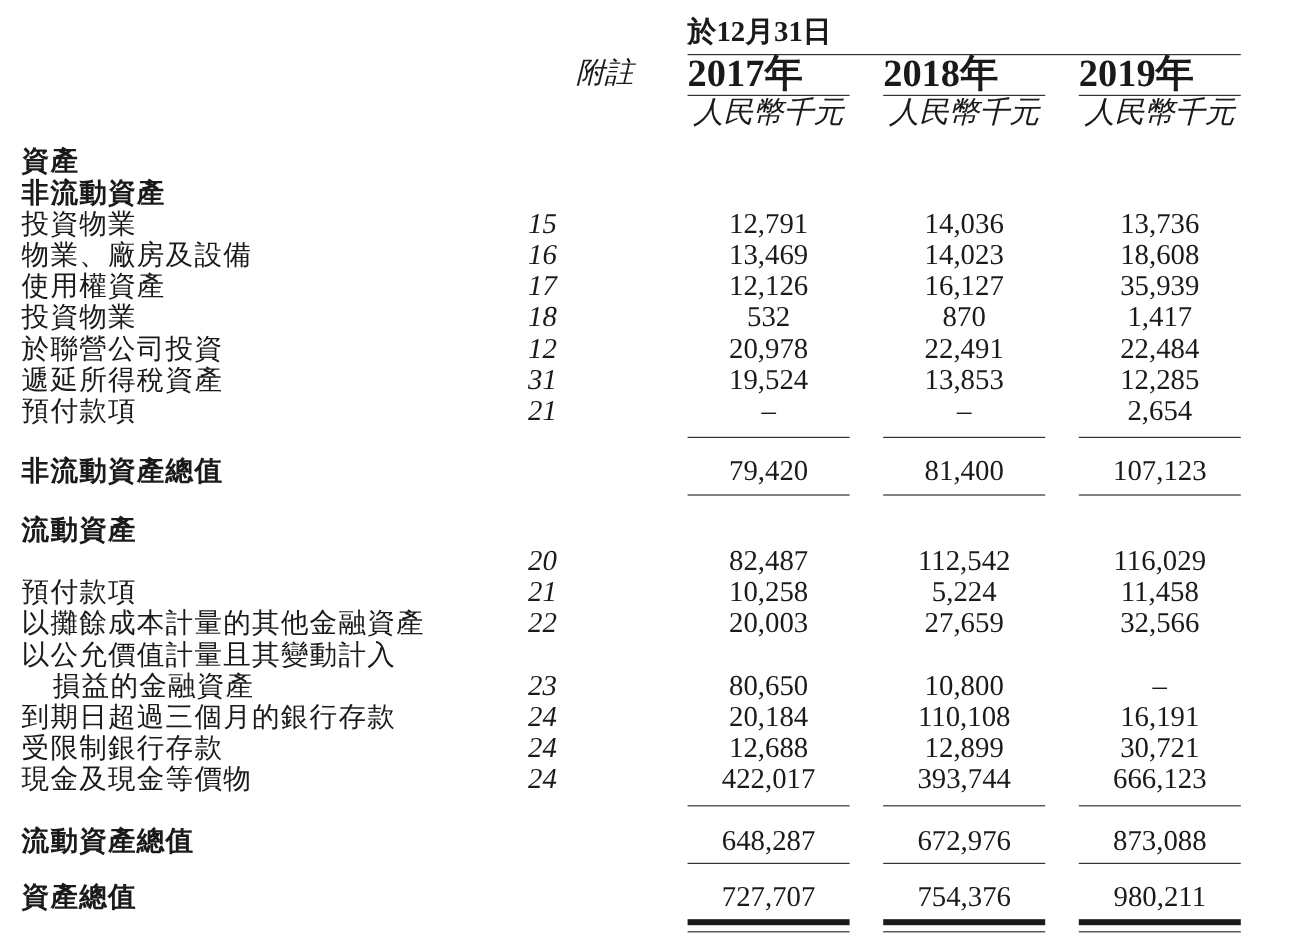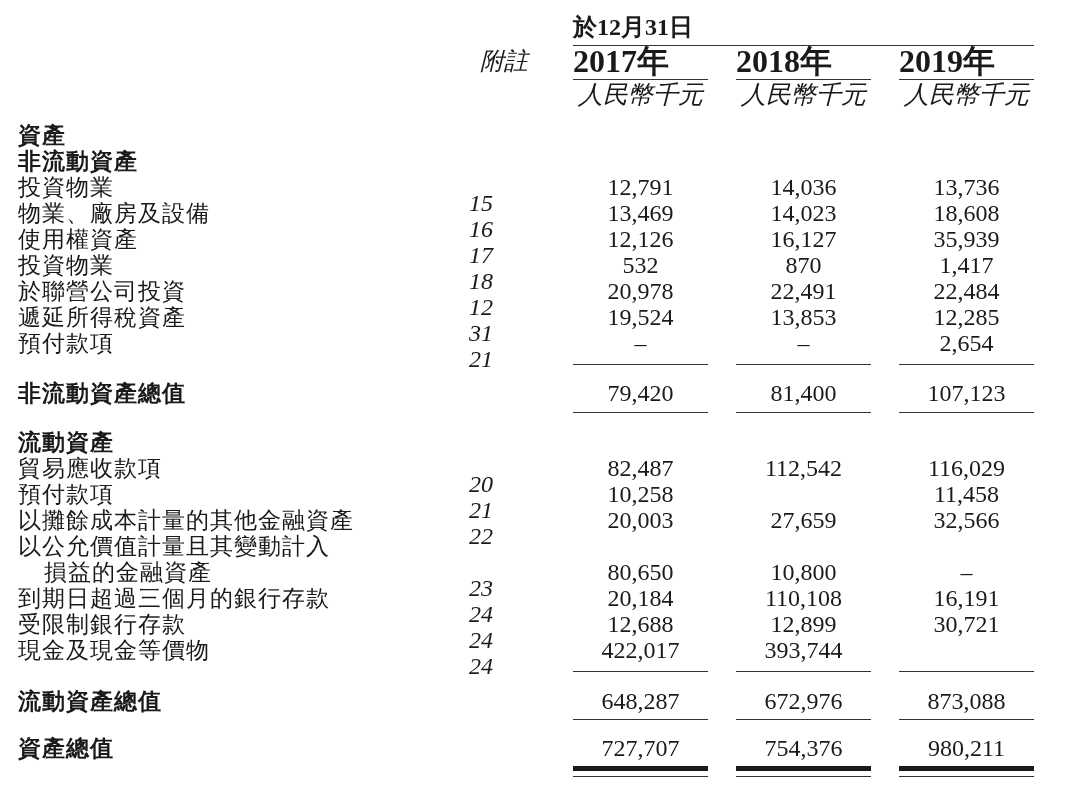--- a/index.html
+++ b/index.html
@@ -60,25 +60,24 @@
       line-height: 26px;
       white-space: nowrap;
       letter-spacing: 1px;
       font-family: "DejaVu Sans", sans-serif;
     }
     .row .label.bold { font-weight: bold; }
     .row .label.indent { left: 44px; }
     .row .note {
       position: absolute;
       left: 440px; width: 82px;
-      text-align: center;
+      text-align: left;
       font-style: italic;
       font-size: 24px;
       line-height: 26px;
-      margin-top: 16px;
     }
     .row .val {
       position: absolute;
       width: 135px;
       text-align: center;
       font-size: 24px;
       line-height: 26px;
     }
     .c1 { left: 573px; }
     .c2 { left: 736px; }
@@ -179,30 +178,30 @@
 
 <div class="rule" style="left:573px; width:135px; top:412px;"></div>
 <div class="rule" style="left:736px; width:135px; top:412px;"></div>
 <div class="rule" style="left:899px; width:135px; top:412px;"></div>
 
 <div class="row" style="top:429px;">
   <span class="label bold">流動資產</span>
 </div>
 
 <div class="row" style="top:455px;">
-  <span class="label">貿易應收款項</span>
   <span class="note">20</span>
   <span class="val c1">82,487</span>
   <span class="val c2">112,542</span>
   <span class="val c3">116,029</span>
 </div>
 <div class="row" style="top:481px;">
   <span class="label">預付款項</span>
   <span class="note">21</span>
   <span class="val c1">10,258</span>
+  <span class="val c2">5,224</span>
   <span class="val c3">11,458</span>
 </div>
 <div class="row" style="top:507px;">
   <span class="label">以攤餘成本計量的其他金融資產</span>
   <span class="note">22</span>
   <span class="val c1">20,003</span>
   <span class="val c2">27,659</span>
   <span class="val c3">32,566</span>
 </div>
 <div class="row" style="top:533px;">
@@ -227,20 +226,21 @@
   <span class="note">24</span>
   <span class="val c1">12,688</span>
   <span class="val c2">12,899</span>
   <span class="val c3">30,721</span>
 </div>
 <div class="row" style="top:637px;">
   <span class="label">現金及現金等價物</span>
   <span class="note">24</span>
   <span class="val c1">422,017</span>
   <span class="val c2">393,744</span>
+  <span class="val c3">666,123</span>
 </div>
 
 <div class="rule" style="left:573px; width:135px; top:671px;"></div>
 <div class="rule" style="left:736px; width:135px; top:671px;"></div>
 <div class="rule" style="left:899px; width:135px; top:671px;"></div>
 
 <div class="row" style="top:688px;">
   <span class="label bold">流動資產總值</span>
   <span class="val c1">648,287</span>
   <span class="val c2">672,976</span>

